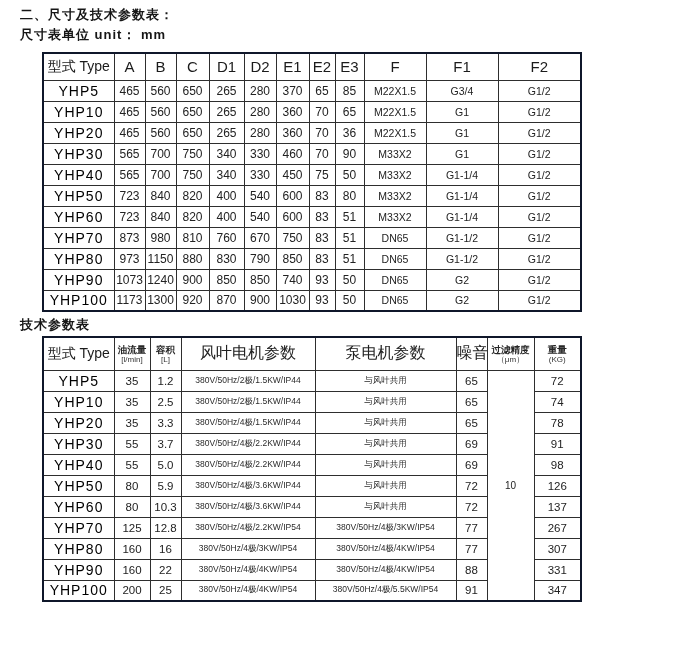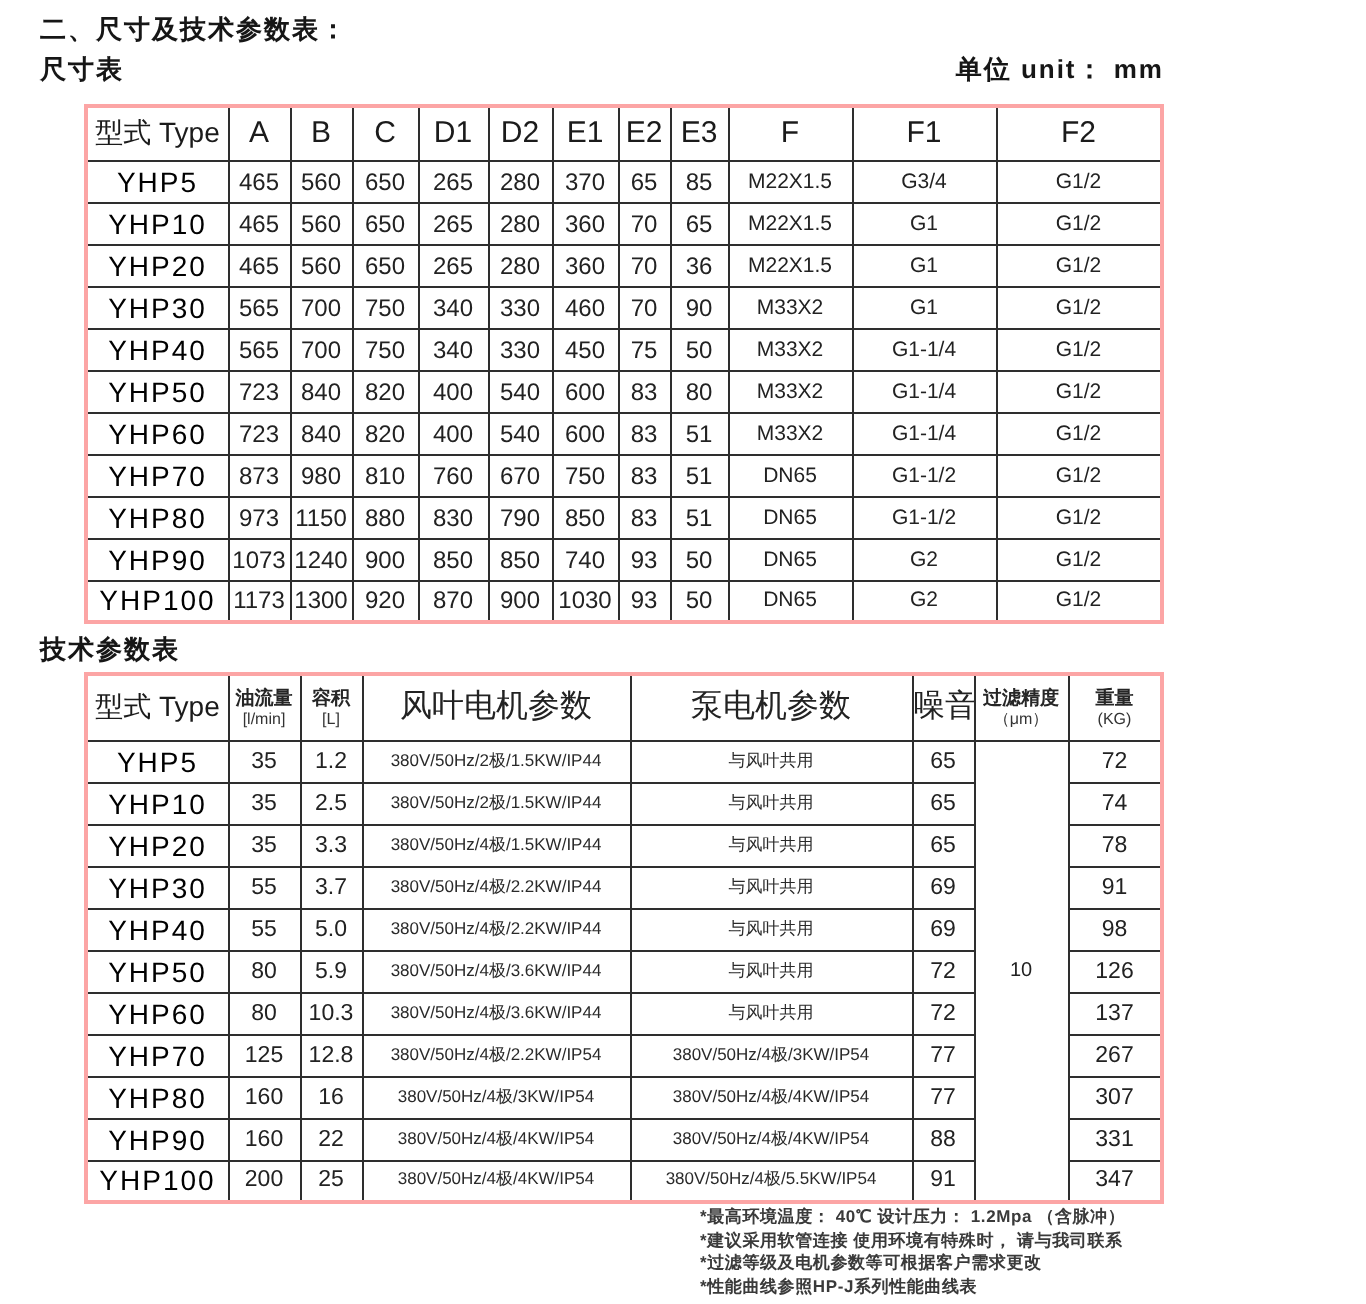--- a/index.html
+++ b/index.html
@@ -13,38 +13,38 @@
   }
   .page { position: absolute; top: 0; left: 0; width: 683px; height: 512px; margin-left: 12px; }
 
   .doc-title {
     position: absolute; top: 6px; left: 8px;
     font-size: 13px; font-weight: bold; letter-spacing: 1px; color: #161616;
   }
 
   .label-row {
     position: absolute; top: 26px; left: 8px; width: 562px;
-    display: flex; justify-content: space-between; align-items: flex-end;
+    display: flex; align-items: flex-end;
   }
   .section-label { font-size: 13px; font-weight: bold; letter-spacing: 1px; color: #161616; }
   .unit-label { font-size: 13px; font-weight: bold; color: #161616; letter-spacing: 1px; }
 
   table {
     border-collapse: collapse;
     table-layout: fixed;
     background: #fff;
   }
   #dim-table {
     position: absolute; top: 52px; left: 30px; width: 538px;
   }
   #tech-table {
     position: absolute; top: 336px; left: 30px; width: 538px;
   }
   table, th, td { border: 1px solid #2e2e2e; }
-  table { border: 2px solid #fca5a5; }
+  table { border: 2px solid #0f172a; }
   th, td {
     text-align: center; vertical-align: middle;
     overflow: hidden; white-space: nowrap;
     color: #222;
   }
 
   
   #dim-table thead th { height: 27px; font-size: 15px; font-weight: normal; color: #1b1b1b; }
   #dim-table thead th.type-h { font-size: 14px; }
   #dim-table td { height: 21px; font-size: 12px; }
@@ -435,20 +435,14 @@
           <td>25</td>
           <td class="motor">380V/50Hz/4极/4KW/IP54</td>
           <td class="motor">380V/50Hz/4极/5.5KW/IP54</td>
           <td>91</td>
 
           <td>347</td>
         </tr>
       </tbody>
   </table>
 
-  <div class="footnotes">
-    <div>*最高环境温度： 40℃  设计压力： 1.2Mpa （含脉冲）</div>
-    <div>*建议采用软管连接   使用环境有特殊时， 请与我司联系</div>
-    <div>*过滤等级及电机参数等可根据客户需求更改</div>
-    <div>*性能曲线参照HP-J系列性能曲线表</div>
-  </div>
 
 </div>
 
 </body></html>

